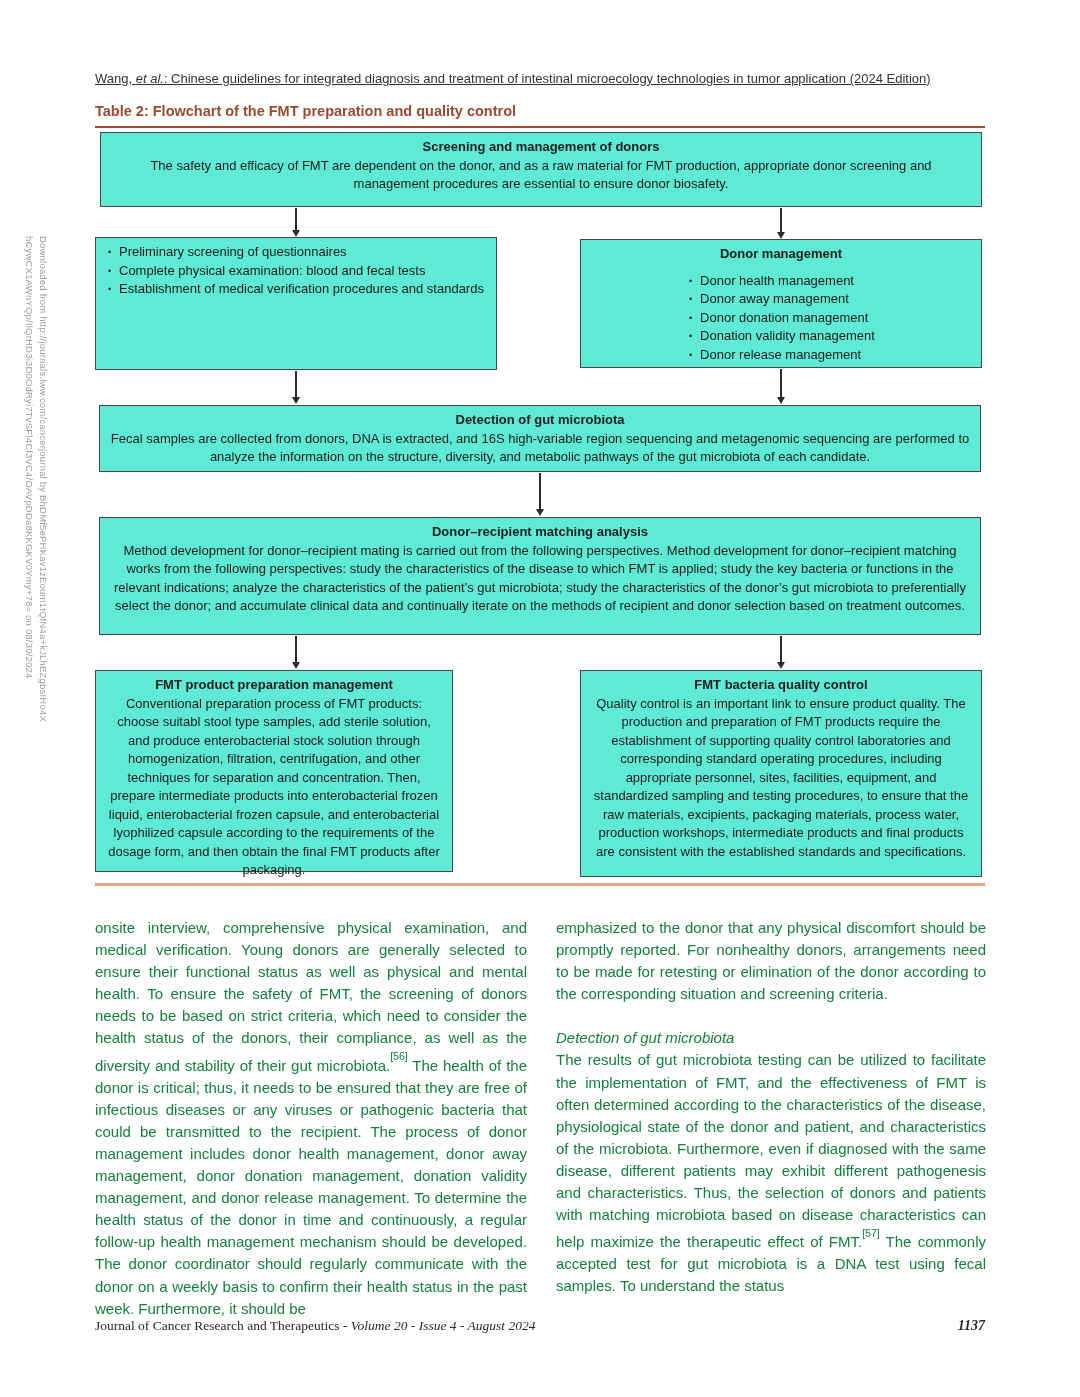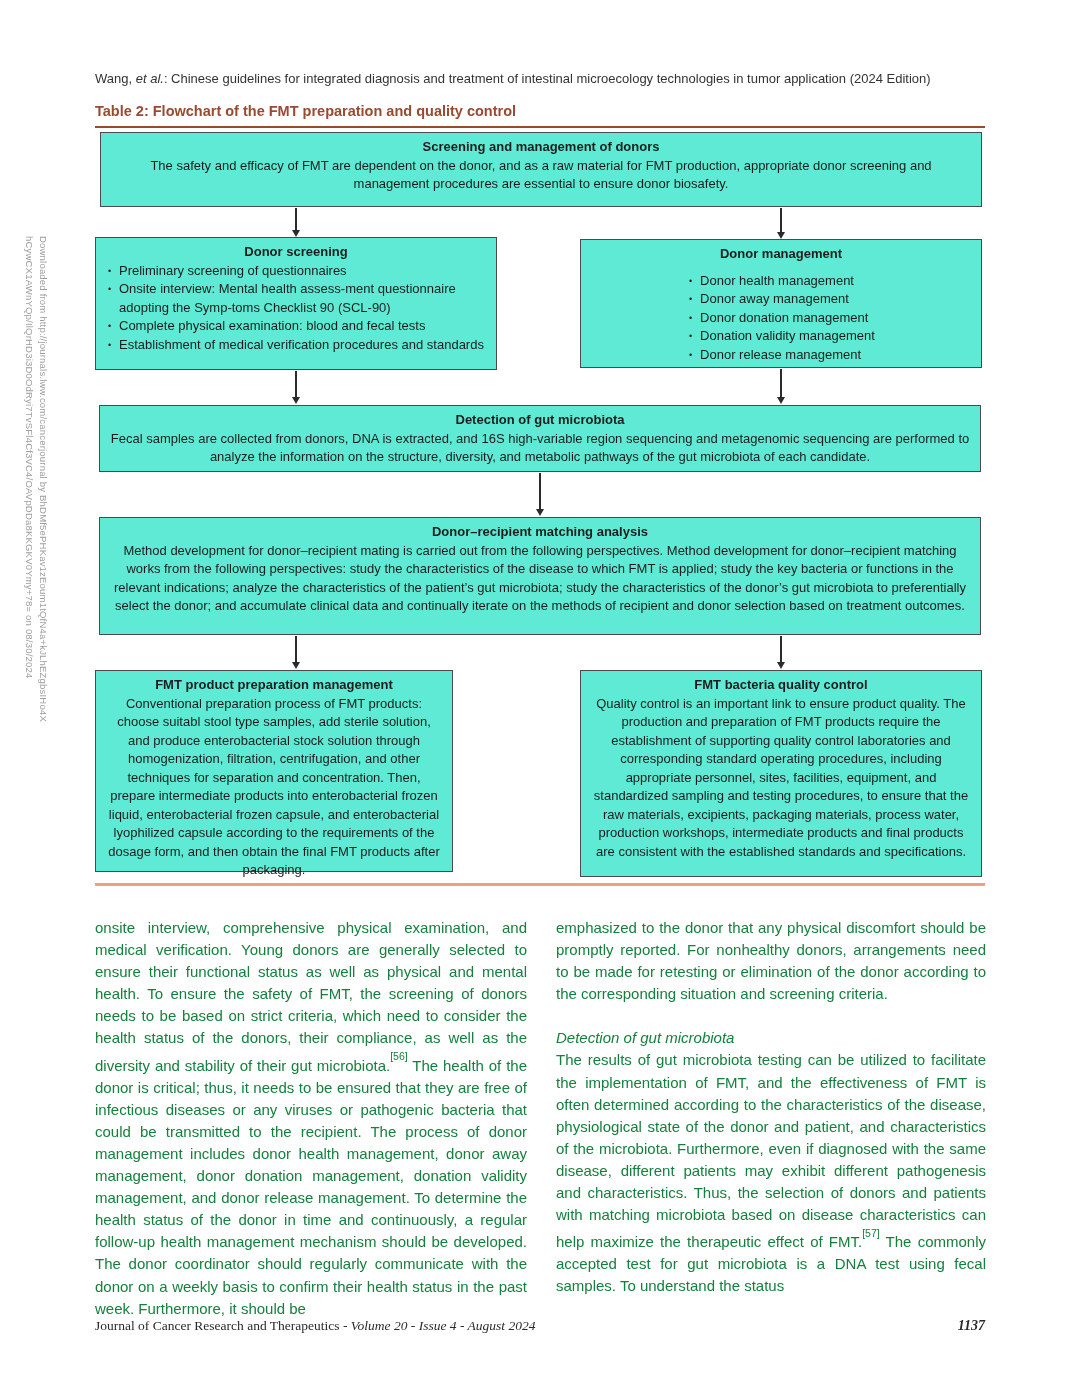--- a/index.html
+++ b/index.html
@@ -13,21 +13,21 @@
     position:absolute; left:22px; top:236px; height:620px;
     writing-mode:vertical-rl;
     font-family:"Liberation Sans", sans-serif;
     font-size:9.5px; line-height:14px; color:#9d9d9d; letter-spacing:.2px;
     white-space:nowrap;
   }
 
   
   .running-head {
     position:absolute; left:95px; top:71px; width:900px;
-    font-size:13px; color:#333;
+    font-size:13px; color:#333;text-decoration:underline;
   }
   .running-head .it { font-style:italic; }
 
   
   .table-caption {
     position:absolute; left:95px; top:103px; width:890px;
     font-size:14.5px; font-weight:bold; color:#9a4a31;
   }
   .caption-rule { position:absolute; left:95px; top:126px; width:890px; height:2px; background:#9a4a31; }
   .bottom-rule  { position:absolute; left:95px; top:883px; width:890px; height:2.5px; background:#eda183; }
@@ -95,24 +95,22 @@
   <div class="arrow" style="left:291px; top:208px; height:29px;">
       <div class="shaft"></div>
       <div class="head"></div>
     </div>
   <div class="arrow" style="left:776px; top:208px; height:31px;">
       <div class="shaft"></div>
       <div class="head"></div>
     </div>
 
   <div class="box" style="left:95px; top:237px; width:402px; height:133px;">
-    <div class="box-title">Donor screening</div>
     <ul class="bullets">
       <li>Preliminary screening of questionnaires</li>
-      <li>Onsite interview: Mental health assess-ment questionnaire adopting the Symp-toms Checklist 90 (SCL-90)</li>
       <li>Complete physical examination: blood and fecal tests</li>
       <li>Establishment of medical verification procedures and standards</li>
     </ul>
   </div>
 
   <div class="box" style="left:580px; top:239px; width:402px; height:129px;">
     <div class="box-title">Donor management</div>
     <ul class="bullets bullets-centered">
       <li>Donor health management</li>
       <li>Donor away management</li>

